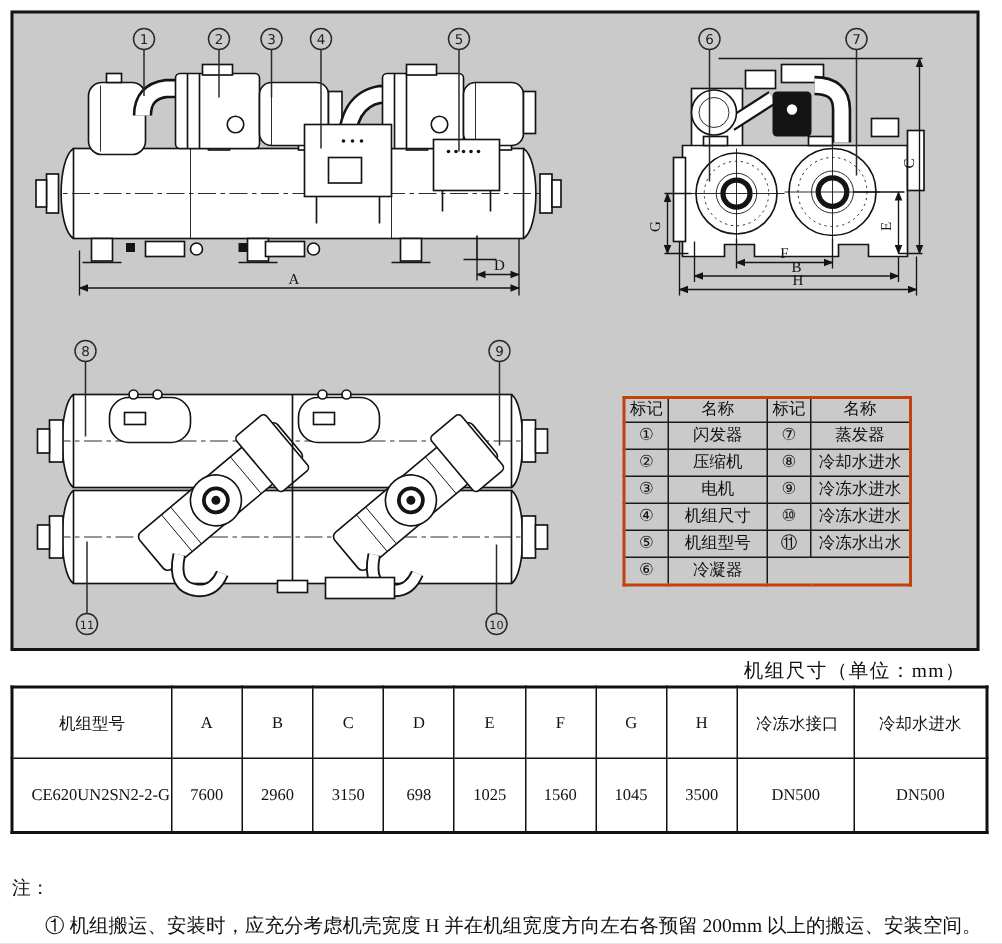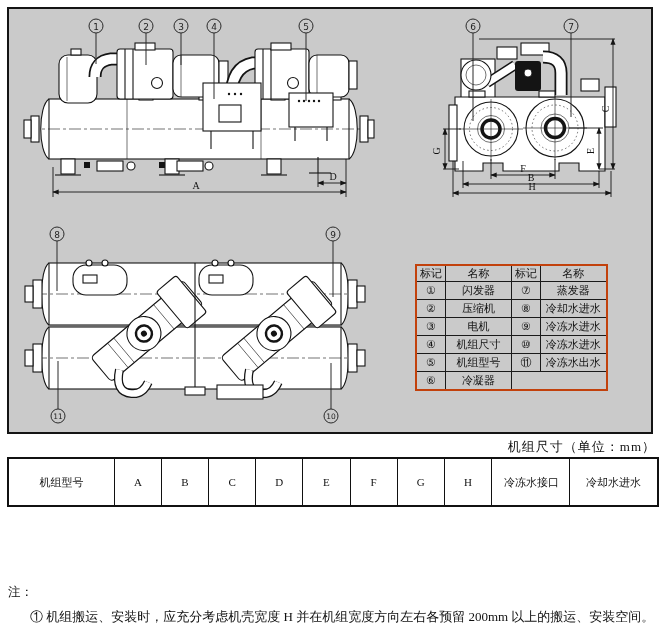--- a/index.html
+++ b/index.html
@@ -28,21 +28,21 @@
     font-size:11px;border:2px solid #c2410c;background:transparent;
   }
   table.legend th,table.legend td{
     border:1px solid #1a1a1a;text-align:center;font-weight:normal;
     padding:0 3px;height:17px;line-height:17px;white-space:nowrap;
   }
   table.legend th{height:15px;line-height:15px;}
   .lg-c1{min-width:26px;} .lg-c2{min-width:66px;}
   
   .dim-title{
-    position:absolute;top:438px;right:12px;font-size:13px;letter-spacing:1px;
+    position:absolute;top:438px;right:24px;font-size:13px;letter-spacing:1px;
   }
   table.sizes{
     position:absolute;left:7px;top:457px;border-collapse:collapse;table-layout:fixed;
     font-size:11px;background:#fff;border:2px solid #111;width:652px;
   }
   table.sizes th,table.sizes td{
     border:1px solid #111;text-align:center;font-weight:normal;
     height:24px;padding:12px;white-space:nowrap;overflow:hidden;
   }
   table.sizes th{height:22px;}
@@ -438,19 +438,32 @@
         <th>D</th>
         <th>E</th>
         <th>F</th>
         <th>G</th>
         <th>H</th>
         <th>冷冻水接口</th>
         <th>冷却水进水</th>
       </tr>
   </thead>
   <tbody>
+      <tr>
+        <td>CE620UN2SN2-2-G</td>
+        <td>7600</td>
+        <td>2960</td>
+        <td>3150</td>
+        <td>698</td>
+        <td>1025</td>
+        <td>1560</td>
+        <td>1045</td>
+        <td>3500</td>
+        <td>DN500</td>
+        <td>DN500</td>
+      </tr>
     </tbody>
 </table>
 
 <div class="notes">
   <div>注：</div>
   <div class="note-item">① 机组搬运、安装时，应充分考虑机壳宽度 H 并在机组宽度方向左右各预留 200mm 以上的搬运、安装空间。</div>
 </div>
 
 </body></html>

